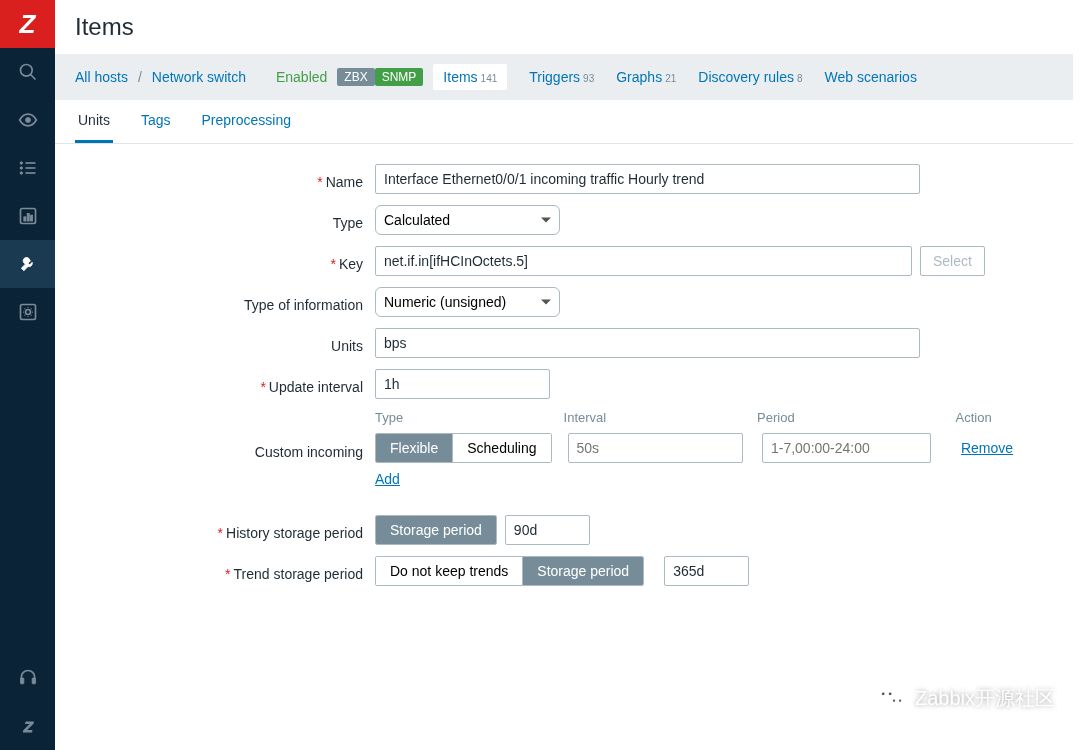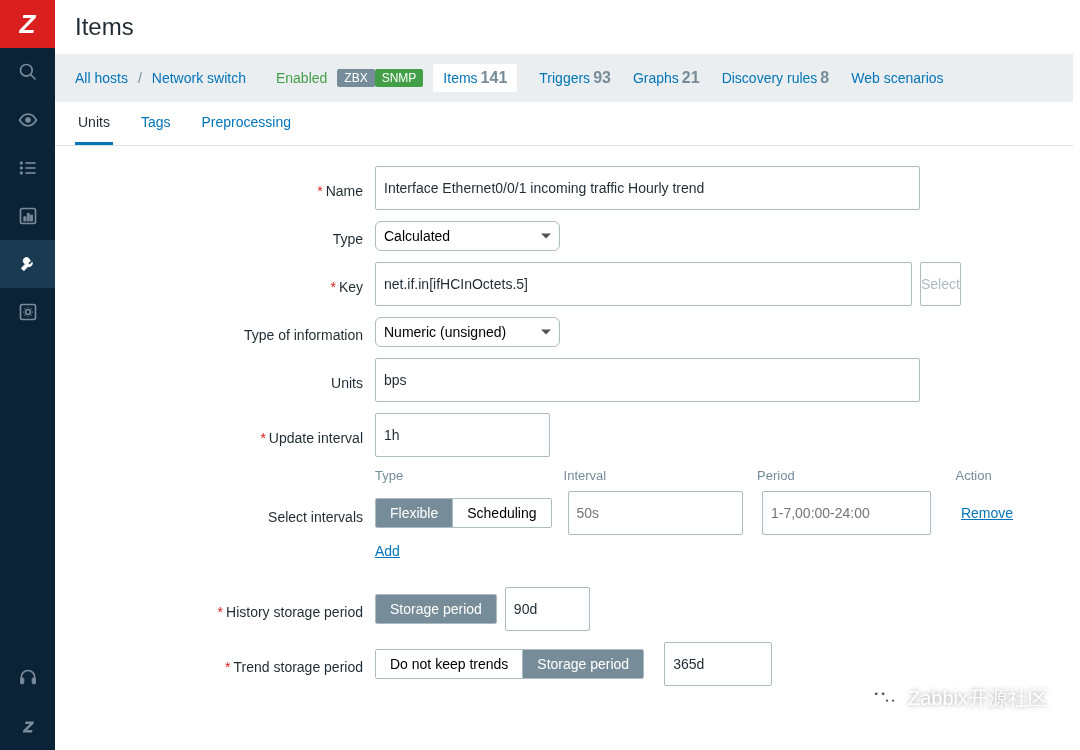--- a/index.html
+++ b/index.html
@@ -17,58 +17,58 @@
 h1.page-title { font-size: 24px; font-weight: normal; color: #1f2c33; padding: 13px 20px 13px 20px; }
 
 .filter-bar { background: #ebeef0; padding: 10px 20px; display: flex; align-items: center; gap: 10px; flex-wrap: wrap; }
 .filter-bar a.crumb { color: #0275b8; text-decoration: none; }
 .filter-bar .sep { color: #768d99; }
 .filter-bar .enabled { color: #429e47; }
 .filter-bar .tag { display: inline-block; padding: 2px 7px; border-radius: 2px; font-size: 12px; color: #fff; }
 .tag-zbx { background: #768d99; }
 .tag-snmp { background: #429e47; }
 .filter-bar .pill { background: #fff; padding: 5px 10px; border-radius: 2px; color: #0275b8; }
-.filter-bar .pill .cnt, .filter-bar a .cnt { color: #768d99; font-size: 16px; margin-left: 3px; font-weight: bold; }
+.filter-bar .pill .cnt, .filter-bar a .cnt { color: #768d99; font-size: 10px; margin-left: 3px; }
 .filter-bar a.nav-link { color: #0275b8; text-decoration: none; margin-left: 12px; }
 
 .tabs { border-bottom: 1px solid #dfe4e7; padding: 0 20px; display: flex; gap: 25px; }
 .tabs .tab { padding: 12px 3px; color: #0275b8; cursor: pointer; border-bottom: 3px solid transparent; }
 .tabs .tab.active { color: #1f2c33; border-bottom-color: #0275b8; }
 
 .form { padding: 20px 20px 20px 0; }
 .form-row { display: flex; align-items: center; margin-bottom: 11px; }
 .form-label { width: 320px; text-align: right; padding-right: 12px; padding-top: 6px; color: #1f2c33; }
 .form-label .req { color: #d9201f; margin-right: 3px; }
 .form-field { flex: 1; max-width: 650px; }
 
-input[type=text], textarea { border: 1px solid #acbbc2; border-radius: 2px; padding: 13px 8px; font-size: 14px; font-family: inherit; color: #1f2c33; background: #fff; }
+input[type=text], textarea { border: 1px solid #acbbc2; border-radius: 2px; padding: 6px 8px; font-size: 14px; font-family: inherit; color: #1f2c33; background: #fff; }
 textarea { font-family: "Courier New", monospace; resize: both; }
 
 .select-wrap { position: relative; display: inline-block; }
 .select-wrap select { appearance: none; -webkit-appearance: none; border: 1px solid #acbbc2; border-radius: 6px; padding: 6px 28px 6px 8px; font-size: 14px; background: #fff; cursor: pointer; }
 .select-wrap::after { content: ""; position: absolute; right: 9px; top: 50%; width: 0; height: 0; border-left: 5px solid transparent; border-right: 5px solid transparent; border-top: 5px solid #555; transform: translateY(-50%); pointer-events: none; }
 
-.btn { border: 1px solid #acbbc2; background: #fff; padding: 6px 0; font-size: 14px; cursor: pointer; border-radius: 2px; color: #1f2c33; }
+.btn { border: 1px solid #acbbc2; background: #fff; padding: 6px 12px; font-size: 14px; cursor: pointer; border-radius: 2px; color: #1f2c33; }
 .btn:disabled { color: #acbbc2; cursor: default; }
 
 .seg-group { display: inline-flex; border: 1px solid #acbbc2; border-radius: 2px; overflow: hidden; }
 .seg-group .seg { padding: 6px 14px; background: #fff; cursor: pointer; font-size: 14px; border: none; }
 .seg-group .seg.active { background: #768d99; color: #fff; }
 .seg-group .seg + .seg { border-left: 1px solid #acbbc2; }
 
 .ci-table { width: 100%; }
 .ci-head { display: flex; color: #768d99; font-size: 13px; margin-bottom: 8px; }
 .ci-row { display: flex; align-items: center; margin-bottom: 8px; gap: 16px; }
 .ci-col-type { width: 190px; }
 .ci-col-int { width: 195px; }
 .ci-col-per { width: 200px; }
 .ci-col-act { width: 70px; }
 .link { color: #0275b8; text-decoration: underline; cursor: pointer; }
 
-.watermark { position: absolute; right: 32px; bottom: 38px; color: #fff; font-size: 20px; display: flex; align-items: center; gap: 8px; text-shadow: 0 0 5px rgba(0,0,0,0.4); pointer-events: none; }
+.watermark { position: absolute; right: 25px; bottom: 38px; color: #fff; font-size: 20px; display: flex; align-items: center; gap: 8px; text-shadow: 0 0 5px rgba(0,0,0,0.4); pointer-events: none; }
 .watermark .wx { width: 32px; height: 26px; }
 </style>
 </head>
 <body>
 
 <div class="sidebar">
   <div class="logo">Z</div>
   <div class="nav-item">
     <svg viewBox="0 0 24 24">
         <circle cx="10" cy="10" r="7" fill="none" stroke-width="2"></circle>
@@ -197,21 +197,21 @@
       <div class="form-label"><span>Units</span></div>
       <div class="form-field"><input type="text" style="width: 545px;" value="bps"></div>
     </div>
 
     <div class="form-row">
       <div class="form-label"><span class="req">*</span><span>Update interval</span></div>
       <div class="form-field"><input type="text" style="width: 175px;" value="1h"></div>
     </div>
 
     <div class="form-row">
-      <div class="form-label"><span>Select intervals</span></div>
+      <div class="form-label"><span>Custom incoming</span></div>
       <div class="form-field">
         <div class="ci-table">
           <div class="ci-head">
             <div class="ci-col-type">Type</div>
             <div class="ci-col-int">Interval</div>
             <div class="ci-col-per">Period</div>
             <div class="ci-col-act">Action</div>
           </div>
           <div class="ci-row">
             <div class="ci-col-type">
@@ -239,21 +239,21 @@
       </div>
     </div>
 
     <div class="form-row">
       <div class="form-label"><span class="req">*</span><span>Trend storage period</span></div>
       <div class="form-field" style="display:flex;gap:20px;align-items:center">
         <div class="seg-group">
           <button class="seg">Do not keep trends</button>
           <button class="seg active">Storage period</button>
         </div>
-        <input type="text" style="width: 108px;" value="365d">
+        <input type="text" style="width: 85px;" value="365d">
       </div>
     </div>
 
   </div>
 </div>
 
 <div class="watermark">
   <svg class="wx" viewBox="0 0 36 30">
     <ellipse cx="13" cy="12" rx="12" ry="10" fill="#fff"></ellipse>
     <ellipse cx="25" cy="19" rx="10" ry="8.5" fill="#fff"></ellipse>

